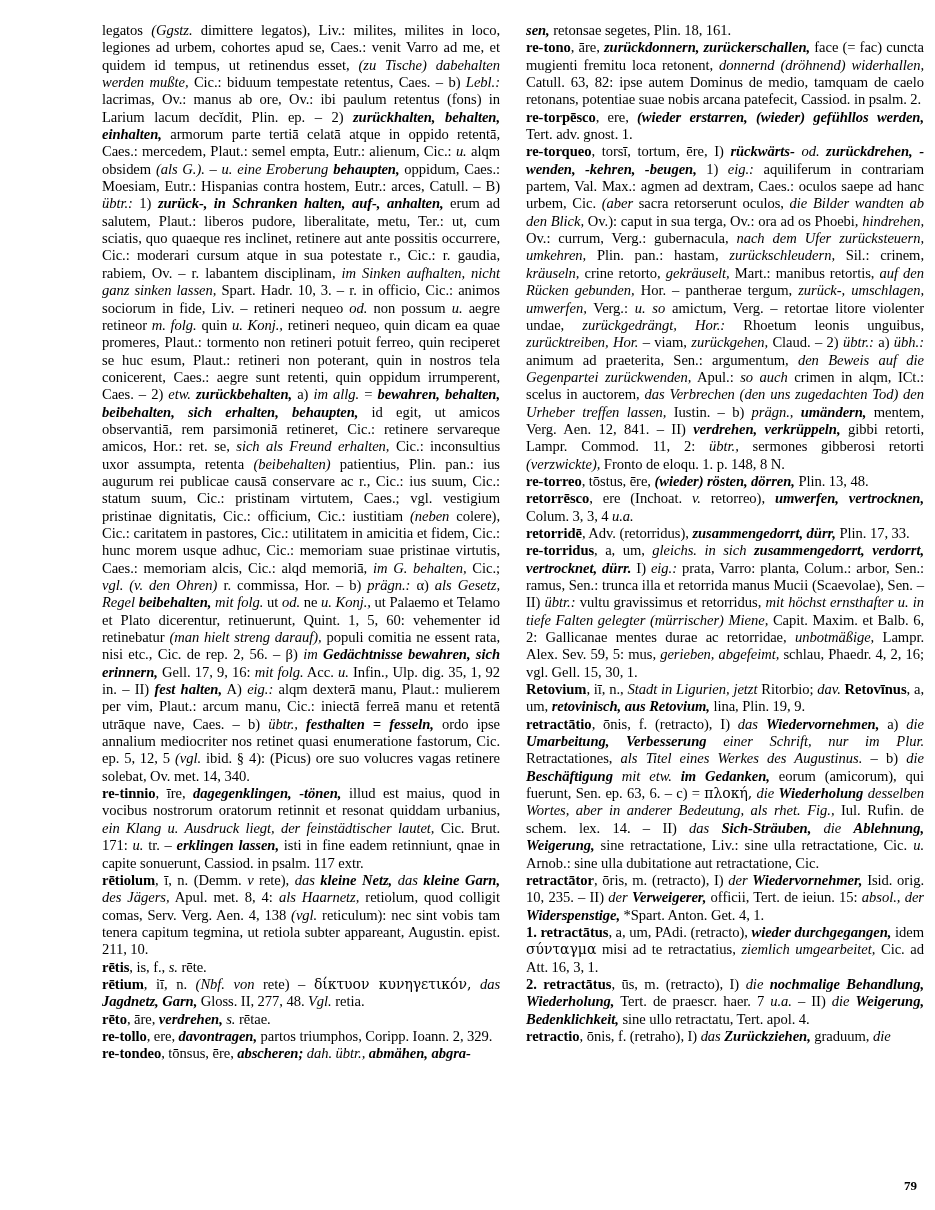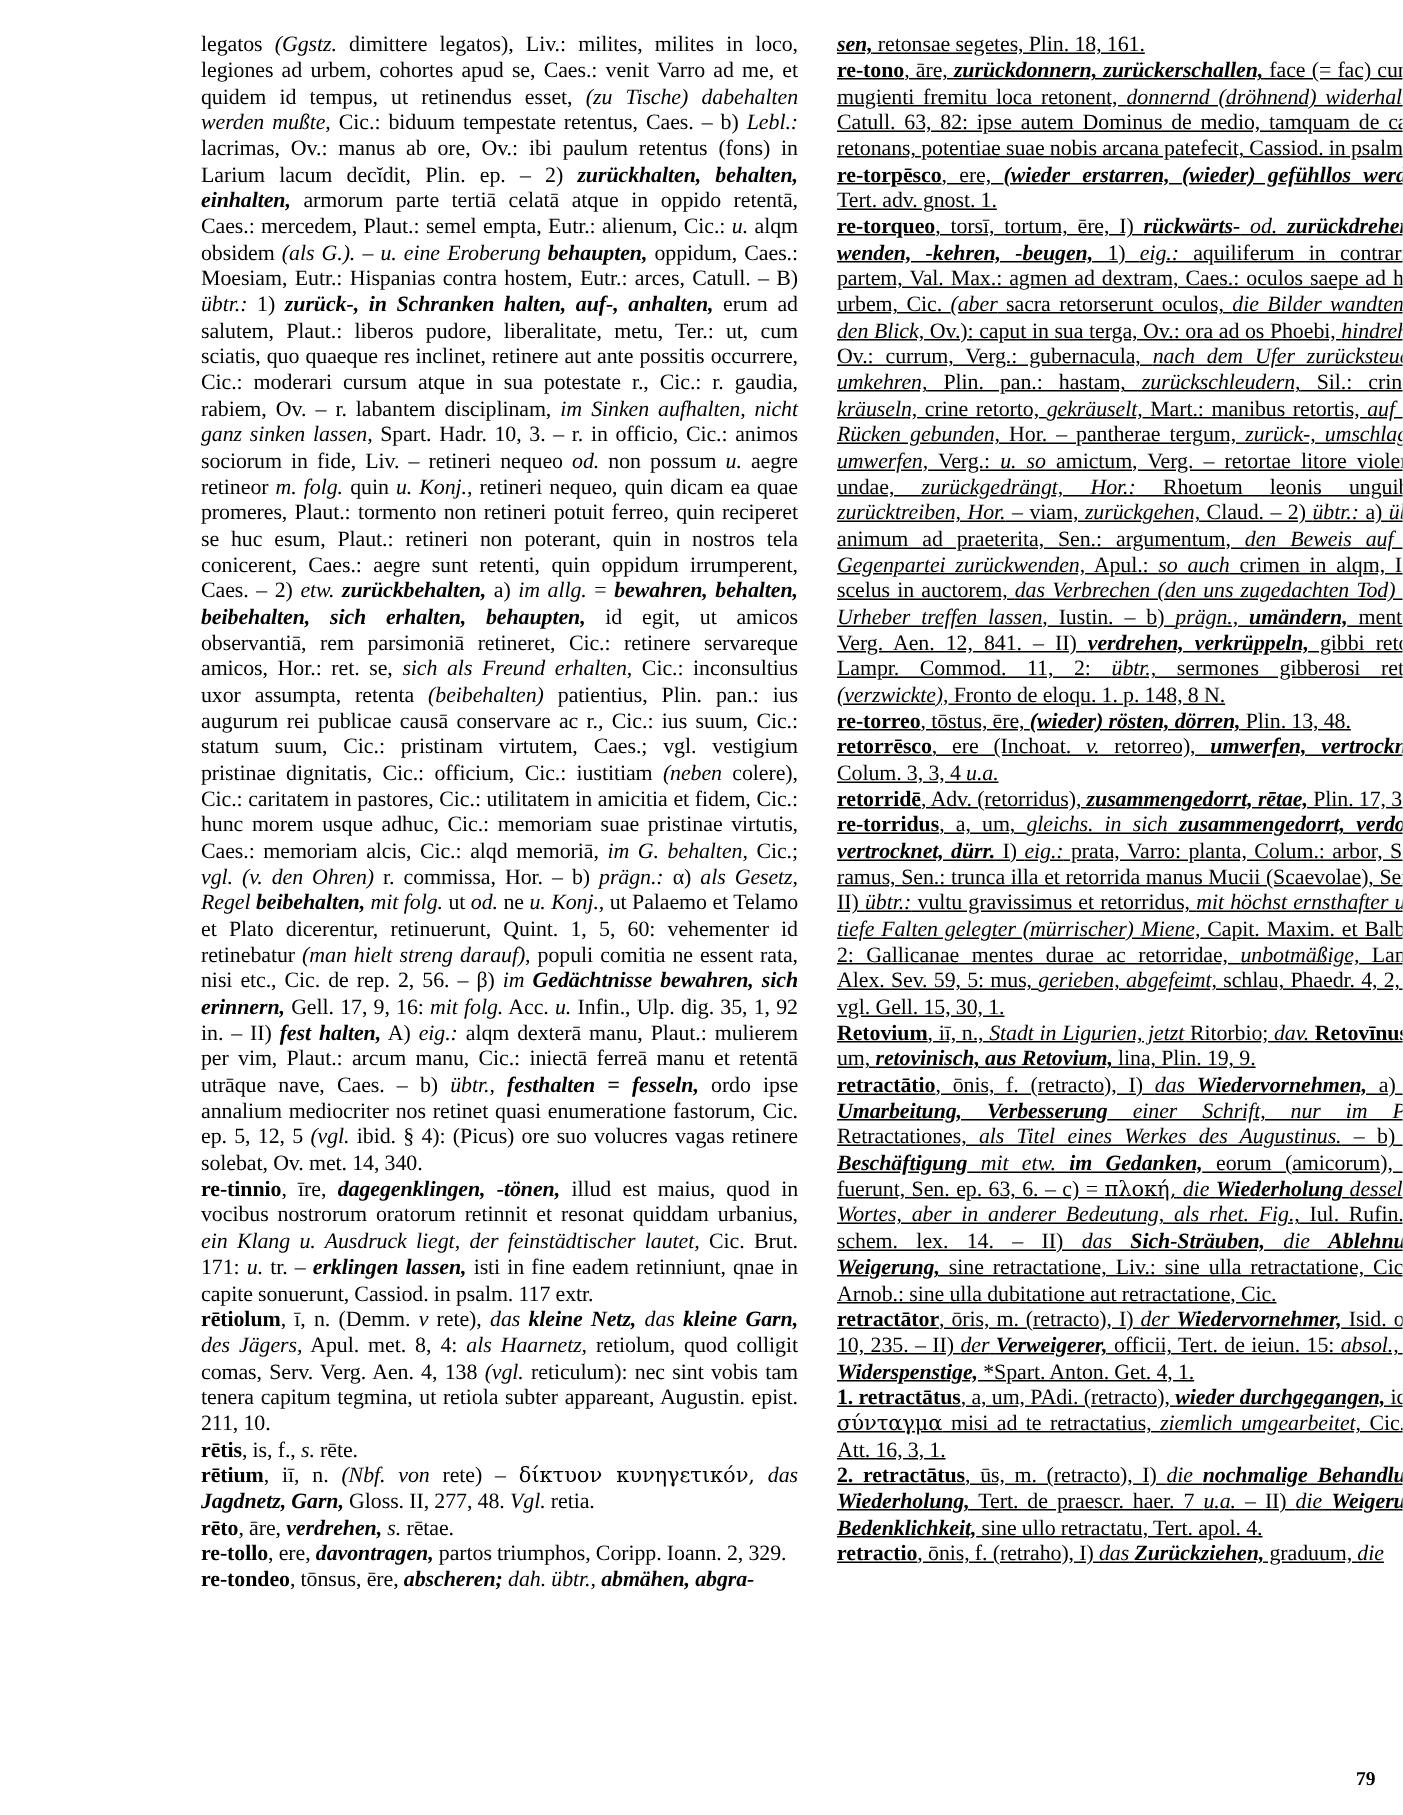--- a/index.html
+++ b/index.html
@@ -26,22 +26,22 @@
   .columns {
     display: flex;
     flex-direction: row;
     gap: 26px;
     align-items: flex-start;
   }
   .col {
     width: 398px;
     flex: 0 0 398px;
   }
-  .col-left { margin-left: 116px; }
-  .col-right { margin-left: 0px; text-decoration: underline; }
+  .col-left { margin-left: 84px; }
+  .col-right { margin-left: 0px; }
   p.e {
     margin: 0;
     padding: 0;
     font-size: 14.6px;
     line-height: 17.35px;
     text-align: justify;
     text-justify: inter-word;
     hyphens: none;
     word-spacing: -0.1px;
     letter-spacing: -0.05px;
@@ -78,21 +78,21 @@
         <p class="e hang"><b>re-tondeo</b>, tōnsus, ēre, <span class="bi">abscheren;</span> <i>dah. übtr.,</i> <span class="bi">abmähen, abgra-</span></p>
       </div>
 
     <div class="col col-right" id="right-col">
         <p class="e hang"><span class="bi">sen,</span> retonsae segetes, Plin. 18, 161.</p>
         <p class="e hang"><b>re-tono</b>, āre, <span class="bi">zurückdonnern, zurückerschallen,</span> face (= fac) cuncta mugienti fremitu loca retonent, <i>donnernd (dröhnend) widerhallen,</i> Catull. 63, 82: ipse autem Dominus de medio, tamquam de caelo retonans, potentiae suae nobis arcana patefecit, Cassiod. in psalm. 2.</p>
         <p class="e hang"><b>re-torpēsco</b>, ere, <span class="bi">(wieder erstarren, (wieder) gefühllos werden,</span> Tert. adv. gnost. 1.</p>
         <p class="e hang"><b>re-torqueo</b>, torsī, tortum, ēre, I) <span class="bi">rückwärts-</span> <i>od.</i> <span class="bi">zurückdrehen, -wenden, -kehren, -beugen,</span> 1) <i>eig.:</i> aquiliferum in contrariam partem, Val. Max.: agmen ad dextram, Caes.: oculos saepe ad hanc urbem, Cic. <i>(aber</i> sacra retorserunt oculos, <i>die Bilder wandten ab den Blick,</i> Ov.): caput in sua terga, Ov.: ora ad os Phoebi, <i>hindrehen,</i> Ov.: currum, Verg.: gubernacula, <i>nach dem Ufer zurücksteuern, umkehren,</i> Plin. pan.: hastam, <i>zurückschleudern,</i> Sil.: crinem, <i>kräuseln,</i> crine retorto, <i>gekräuselt,</i> Mart.: manibus retortis, <i>auf den Rücken gebunden,</i> Hor. – pantherae tergum, <i>zurück-, umschlagen, umwerfen,</i> Verg.: <i>u. so</i> amictum, Verg. – retortae litore violenter undae, <i>zurückgedrängt, Hor.:</i> Rhoetum leonis unguibus, <i>zurücktreiben, Hor.</i> – viam, <i>zurückgehen,</i> Claud. – 2) <i>übtr.:</i> a) <i>übh.:</i> animum ad praeterita, Sen.: argumentum, <i>den Beweis auf die Gegenpartei zurückwenden,</i> Apul.: <i>so auch</i> crimen in alqm, ICt.: scelus in auctorem, <i>das Verbrechen (den uns zugedachten Tod) den Urheber treffen lassen,</i> Iustin. – b) <i>prägn.,</i> <span class="bi">umändern,</span> mentem, Verg. Aen. 12, 841. – II) <span class="bi">verdrehen, verkrüppeln,</span> gibbi retorti, Lampr. Commod. 11, 2: <i>übtr.,</i> sermones gibberosi retorti <i>(verzwickte),</i> Fronto de eloqu. 1. p. 148, 8 N.</p>
         <p class="e hang"><b>re-torreo</b>, tōstus, ēre, <span class="bi">(wieder) rösten, dörren,</span> Plin. 13, 48.</p>
         <p class="e hang"><b>retorrēsco</b>, ere (Inchoat. <i>v.</i> retorreo), <span class="bi">umwerfen, vertrocknen,</span> Colum. 3, 3, 4 <i>u.a.</i></p>
-        <p class="e hang"><b>retorridē</b>, Adv. (retorridus), <span class="bi">zusammengedorrt, rētae,</span> Plin. 17, 33.</p>
+        <p class="e hang"><b>retorridē</b>, Adv. (retorridus), <span class="bi">zusammengedorrt, dürr,</span> Plin. 17, 33.</p>
         <p class="e hang"><b>re-torridus</b>, a, um, <i>gleichs. in sich</i> <span class="bi">zusammengedorrt, verdorrt, vertrocknet, dürr.</span> I) <i>eig.:</i> prata, Varro: planta, Colum.: arbor, Sen.: ramus, Sen.: trunca illa et retorrida manus Mucii (Scaevolae), Sen. – II) <i>übtr.:</i> vultu gravissimus et retorridus, <i>mit höchst ernsthafter u. in tiefe Falten gelegter (mürrischer) Miene,</i> Capit. Maxim. et Balb. 6, 2: Gallicanae mentes durae ac retorridae, <i>unbotmäßige,</i> Lampr. Alex. Sev. 59, 5: mus, <i>gerieben, abgefeimt,</i> schlau, Phaedr. 4, 2, 16; vgl. Gell. 15, 30, 1.</p>
         <p class="e hang"><b>Retovium</b>, iī, n., <i>Stadt in Ligurien, jetzt</i> Ritorbio; <i>dav.</i> <b>Retovīnus</b>, a, um, <span class="bi">retovinisch, aus Retovium,</span> lina, Plin. 19, 9.</p>
         <p class="e hang"><b>retractātio</b>, ōnis, f. (retracto), I) <i>das</i> <span class="bi">Wiedervornehmen,</span> a) <i>die</i> <span class="bi">Umarbeitung, Verbesserung</span> <i>einer Schrift, nur im Plur.</i> Retractationes, <i>als Titel eines Werkes des Augustinus.</i> – b) <i>die</i> <span class="bi">Beschäftigung</span> <i>mit etw.</i> <span class="bi">im Gedanken,</span> eorum (amicorum), qui fuerunt, Sen. ep. 63, 6. – c) = <span class="grk">πλοκή,</span> <i>die</i> <span class="bi">Wiederholung</span> <i>desselben Wortes, aber in anderer Bedeutung, als rhet. Fig.,</i> Iul. Rufin. de schem. lex. 14. – II) <i>das</i> <span class="bi">Sich-Sträuben,</span> <i>die</i> <span class="bi">Ablehnung, Weigerung,</span> sine retractatione, Liv.: sine ulla retractatione, Cic. <i>u.</i> Arnob.: sine ulla dubitatione aut retractatione, Cic.</p>
         <p class="e hang"><b>retractātor</b>, ōris, m. (retracto), I) <i>der</i> <span class="bi">Wiedervornehmer,</span> Isid. orig. 10, 235. – II) <i>der</i> <span class="bi">Verweigerer,</span> officii, Tert. de ieiun. 15: <i>absol., der</i> <span class="bi">Widerspenstige,</span> *Spart. Anton. Get. 4, 1.</p>
         <p class="e hang"><b>1. retractātus</b>, a, um, PAdi. (retracto), <span class="bi">wieder durchgegangen,</span> idem <span class="grk">σύνταγμα</span> misi ad te retractatius, <i>ziemlich umgearbeitet,</i> Cic. ad Att. 16, 3, 1.</p>
         <p class="e hang"><b>2. retractātus</b>, ūs, m. (retracto), I) <i>die</i> <span class="bi">nochmalige Behandlung, Wiederholung,</span> Tert. de praescr. haer. 7 <i>u.a.</i> – II) <i>die</i> <span class="bi">Weigerung, Bedenklichkeit,</span> sine ullo retractatu, Tert. apol. 4.</p>
         <p class="e hang"><b>retractio</b>, ōnis, f. (retraho), I) <i>das</i> <span class="bi">Zurückziehen,</span> graduum, <i>die</i></p>
       </div>
 
   </div>

